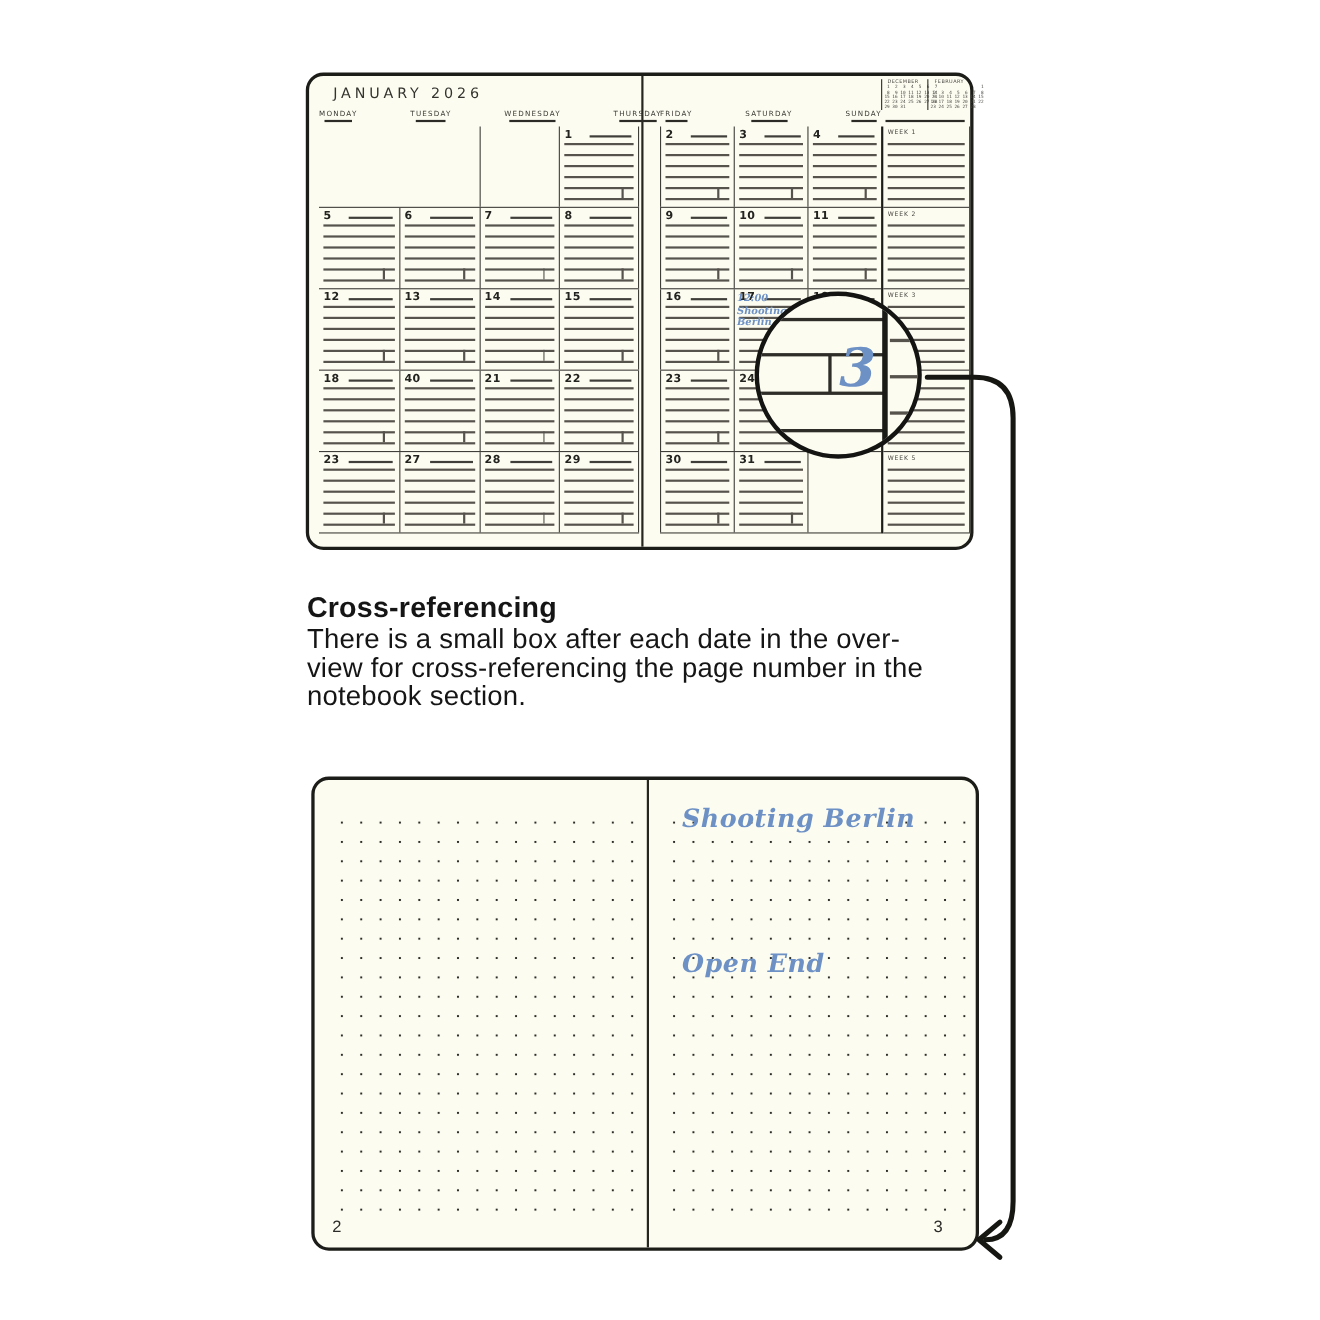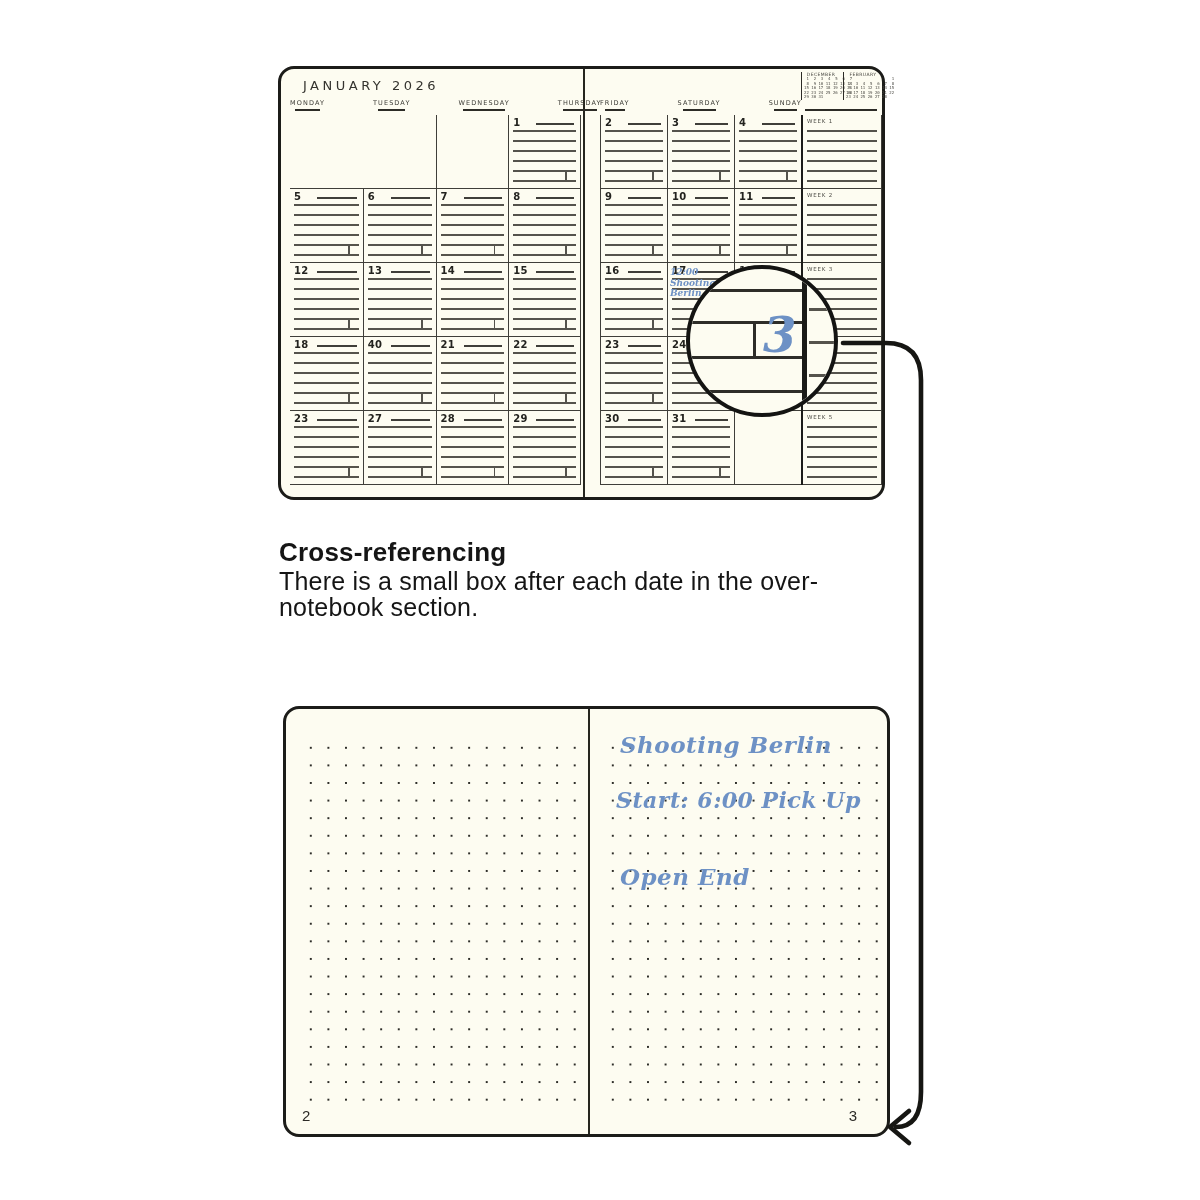--- a/index.html
+++ b/index.html
@@ -577,27 +577,27 @@
 </div>
 
 <svg id="arrow-svg">
   <path d="M 843 343 L 886 343 Q 921 343 921 380 L 921 1092 Q 921 1127 896 1127" fill="none" stroke="#161613" stroke-width="4.6" stroke-linecap="round"></path>
   <path d="M 909 1111 L 890 1127 L 909 1143" fill="none" stroke="#161613" stroke-width="4.6" stroke-linecap="round" stroke-linejoin="round"></path>
 </svg>
 
 <div id="explainer">
   <h2>Cross-referencing</h2>
   <div class="bline">There is a small box after each date in the over-</div>
+  <div class="bline">view for cross-referencing the page number in the</div>
   <div class="bline">notebook section.</div>
 </div>
 
 <div class="spread" id="bottom-spread">
   <div class="spine"></div>
   <div class="dots" id="dots-left"></div>
   <div class="dots" id="dots-right"></div>
 
   <div class="hand note" id="note-0">Shooting Berlin</div>
-  <div class="hand note" id="note-1">Start: 6:00 Pick Up</div>
   <div class="hand note" id="note-3">Open End</div>
 
   <div class="pagenum" id="pagenum-left">2</div>
   <div class="pagenum" id="pagenum-right">3</div>
 </div>
 
 </body></html>

